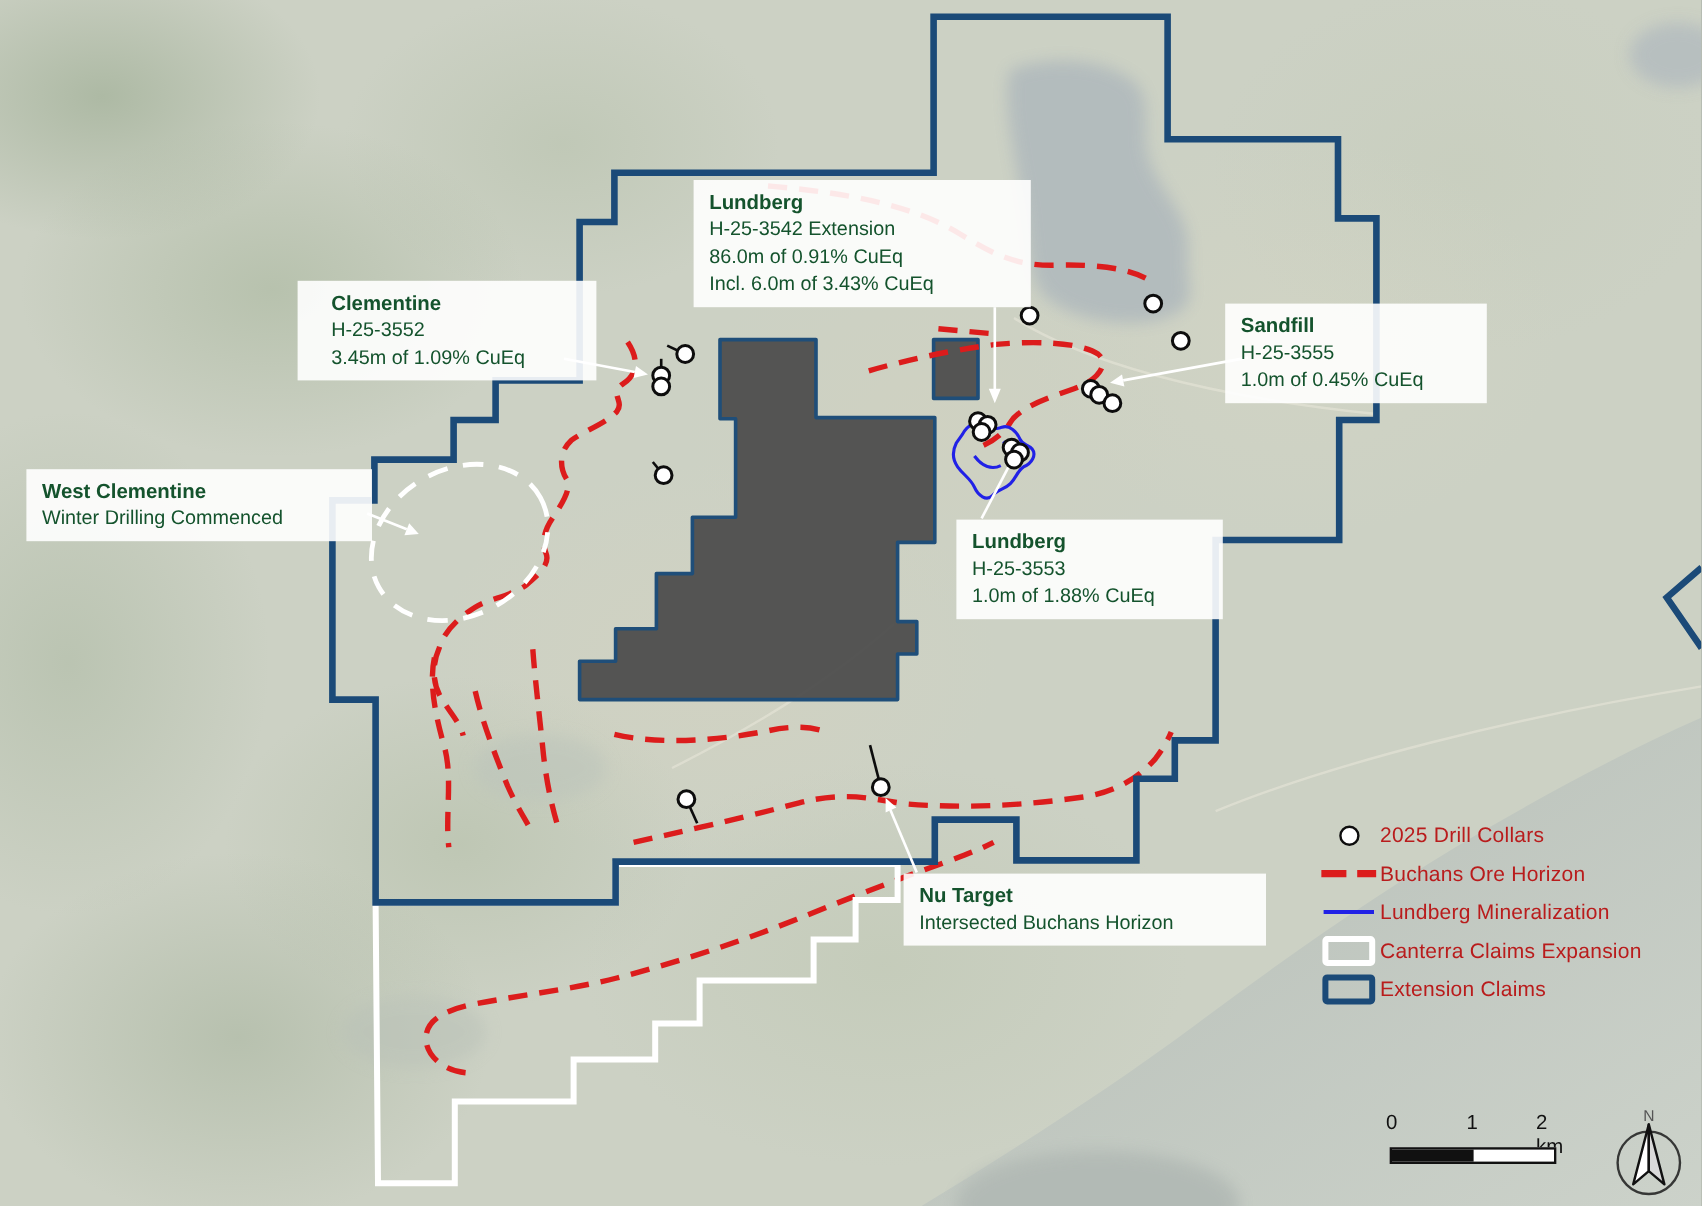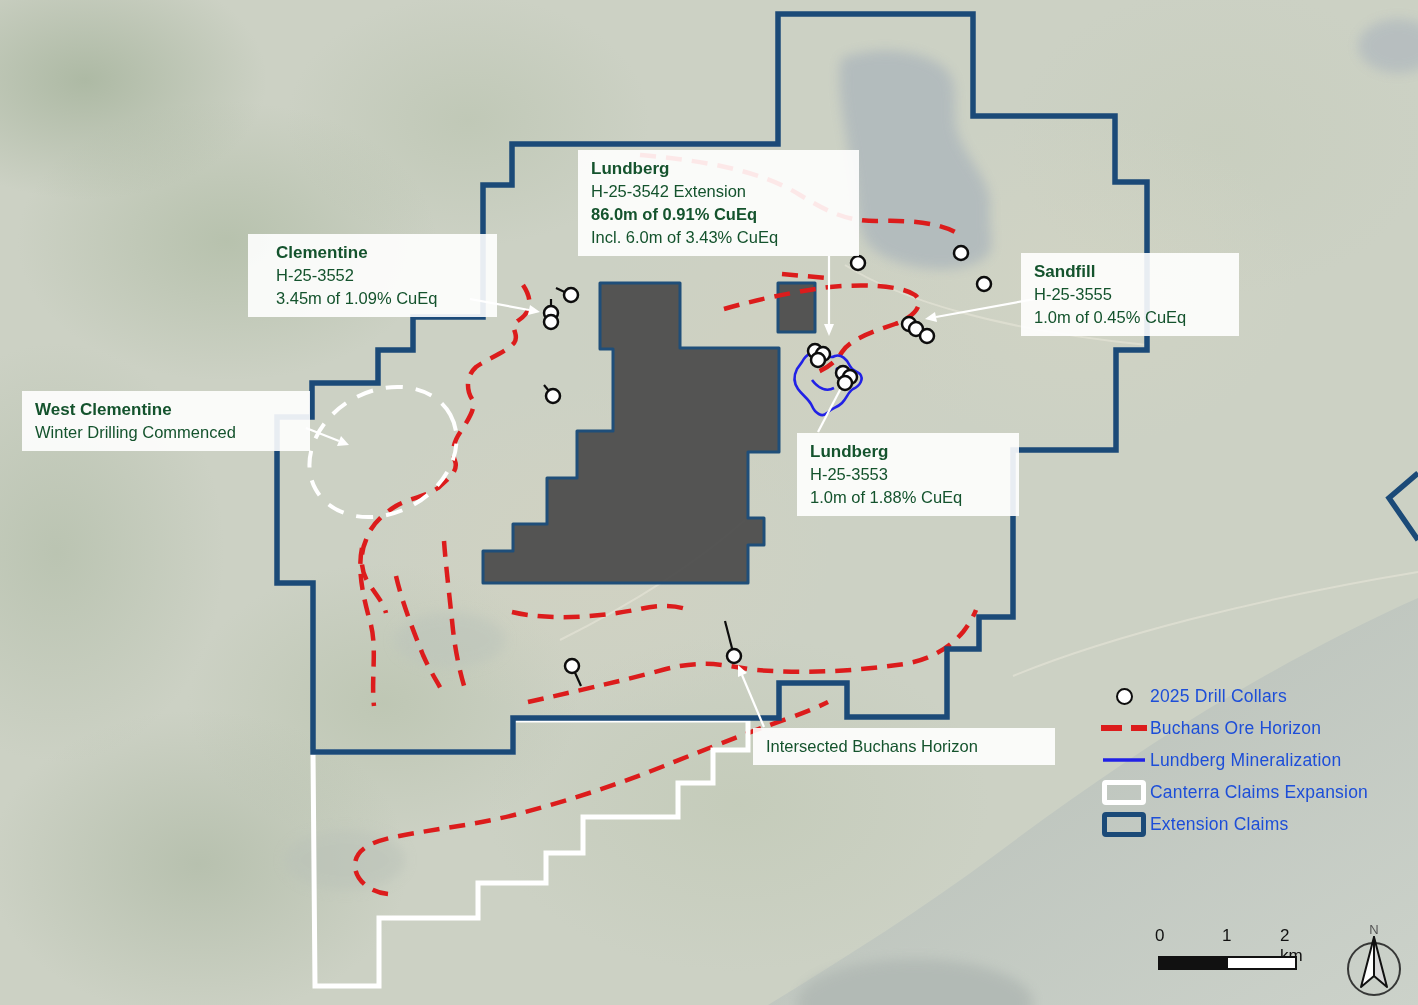--- a/index.html
+++ b/index.html
@@ -19,32 +19,32 @@
       radial-gradient(360px 240px at 52% 80%, rgba(186,196,172,.40), rgba(186,196,172,0) 70%),
       radial-gradient(320px 240px at 76% 28%, rgba(214,214,196,.45), rgba(214,214,196,0) 70%),
       radial-gradient(300px 220px at 86% 14%, rgba(196,203,184,.40), rgba(196,203,184,0) 70%),
       radial-gradient(280px 200px at 27% 70%, rgba(168,182,154,.38), rgba(168,182,154,0) 70%),
       #ccd1c4;}
   svg#map{position:absolute;left:0;top:0;}
   
   .callout{position:absolute;background:rgba(255,255,255,.9);color:#14532d;
            padding:7px 13px;font-size:16.5px;line-height:1.38;white-space:nowrap;}
   .co-title{font-weight:700;font-size:17px;}
-  .co-bold{font-weight:700;}
+  .co-bold{font-weight:400;}
   #co-lundberg-main{left:578px;top:150px;width:255px;}
   #co-clementine{left:248px;top:234px;width:208px;padding-left:28px;}
   #co-west-clementine{left:22px;top:391px;width:262px;}
   #co-sandfill{left:1021px;top:253px;width:192px;}
   #co-lundberg-3553{left:797px;top:433px;width:196px;}
   #co-nu-target{left:753px;top:728px;width:276px;}
   
   #legend{position:absolute;left:1098px;top:686px;display:flex;flex-direction:column;gap:12px;}
   .lg-row{display:flex;align-items:center;height:20px;}
   .lg-swatch{width:52px;display:flex;justify-content:center;align-items:center;flex:0 0 52px;}
-  .lg-label{font-size:17.5px;color:#1d4ed8;letter-spacing:.2px;}
+  .lg-label{font-size:17.5px;color:#b91c1c;letter-spacing:.2px;}
   .sw-collar{width:13px;height:13px;border-radius:50%;background:#fff;border:2.6px solid #0d0d0d;}
   .sw-box-white{width:34px;height:15px;border:5px solid #fff;border-radius:4px;}
   .sw-box-navy{width:34px;height:15px;border:5px solid #1b4a78;border-radius:4px;}
   
   #scalebar{position:absolute;left:1152px;top:926px;width:160px;}
   #sb-labels{position:relative;height:22px;font-size:17px;color:#111;}
   #sb-labels span{position:absolute;}
   #sb-0{left:3px;} #sb-1{left:70px;} #sb-2{left:128px;}
   #sb-bar{position:relative;width:135px;height:10px;border:2px solid #111;background:#fff;margin-top:8px;margin-left:6px;}
   #sb-fill{position:absolute;left:0;top:0;bottom:0;width:50%;background:#111;}
@@ -186,20 +186,21 @@
   <div>1.0m of 0.45% CuEq</div>
 </div>
 
 <div class="callout" id="co-lundberg-3553">
   <div class="co-title">Lundberg</div>
   <div>H-25-3553</div>
   <div>1.0m of 1.88% CuEq</div>
 </div>
 
 <div class="callout" id="co-nu-target">
+  <div class="co-title">Nu Target</div>
   <div>Intersected Buchans Horizon</div>
 </div>
 
 <div id="legend">
   <div class="lg-row">
     <span class="lg-swatch">
           <span class="sw-collar"></span>
         </span>
     <span class="lg-label">2025 Drill Collars</span>
   </div>

